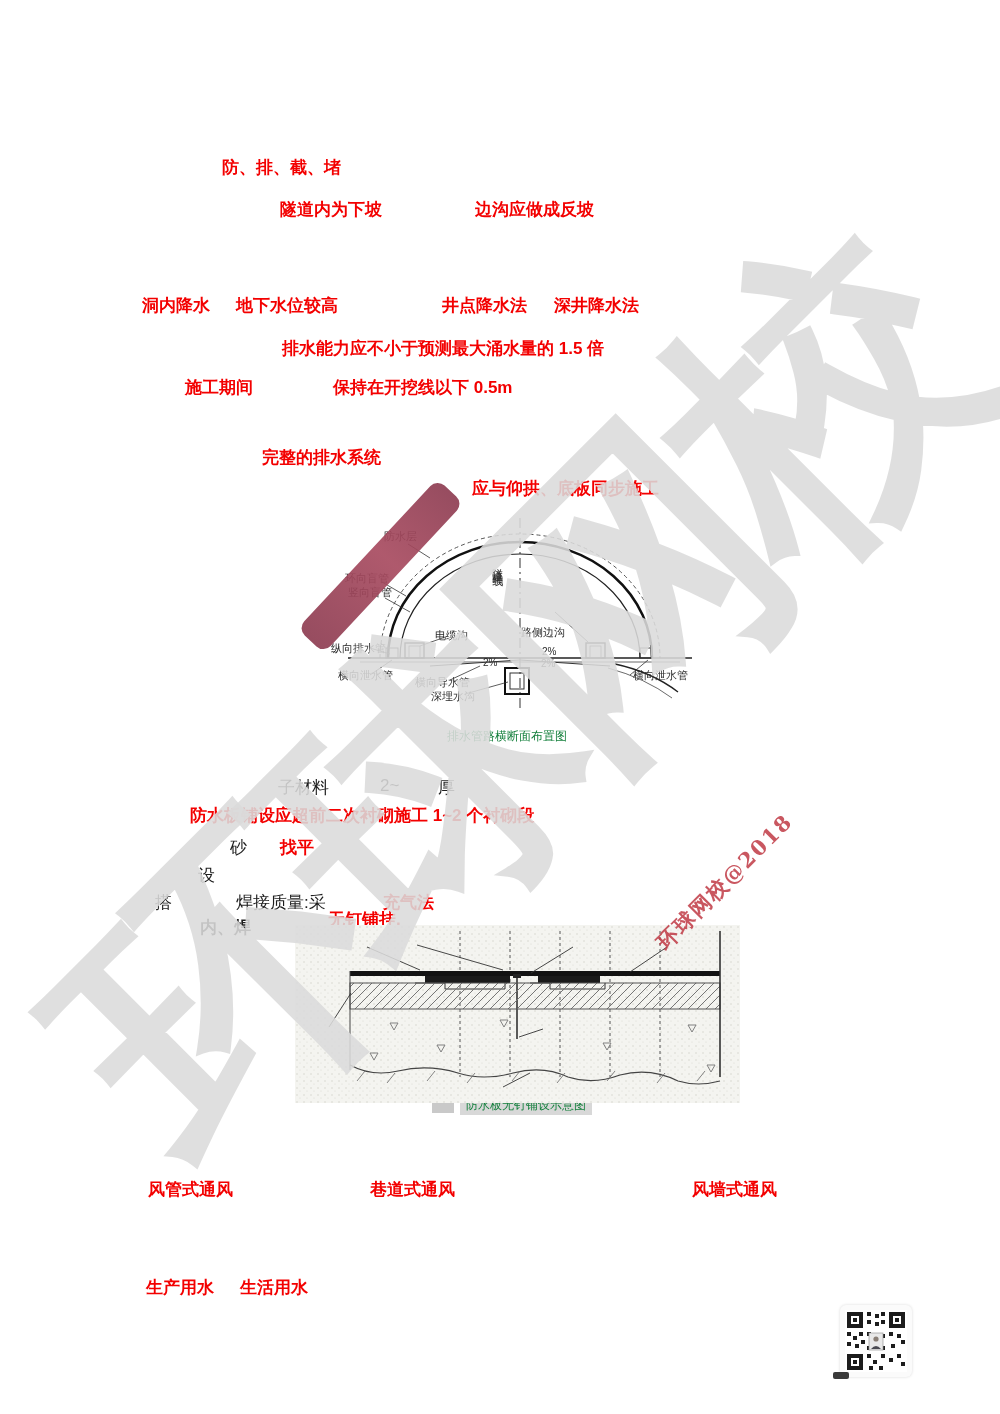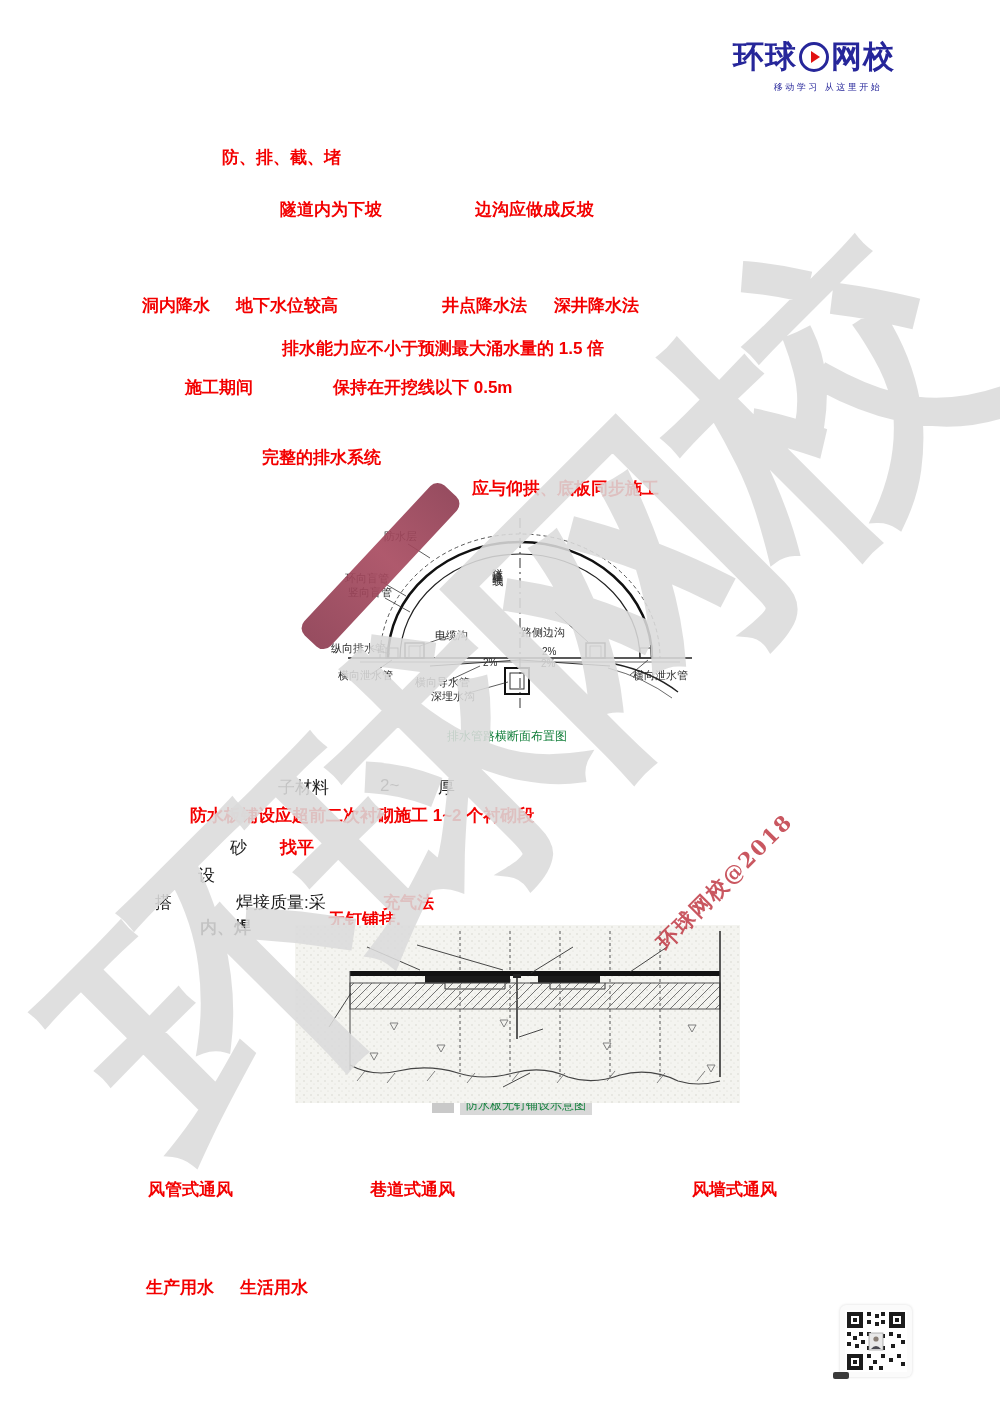--- a/index.html
+++ b/index.html
@@ -41,32 +41,22 @@
            border-radius:6px;box-shadow:0 0 3px rgba(0,0,0,.15);z-index:40;
            display:flex;align-items:center;justify-content:center;}
   #qr-smudge{position:absolute;left:833px;top:1372px;width:16px;height:7px;background:#3a3a3a;
              border-radius:2px;z-index:40;}
 </style>
 </head>
 <body>
 
 <div id="page">
 
-  <div id="logo">
-    <div class="row">
-      <span class="word">环球</span>
-      <span class="ring">
-          <span class="play"></span>
-        </span>
-      <span class="word">网校</span>
-    </div>
-    <div class="tag">移动学习 从这里开始</div>
-  </div>
-
-  <span class="abs red" style="left:222px;top:146px;">防、排、截、堵</span>
+
+  <span class="abs red" style="left:222px;top:156px;">防、排、截、堵</span>
   <span class="abs red" style="left:280px;top:198px;">隧道内为下坡</span>
   <span class="abs red" style="left:475px;top:198px;">边沟应做成反坡</span>
   <span class="abs red" style="left:142px;top:294px;">洞内降水</span>
   <span class="abs red" style="left:236px;top:294px;">地下水位较高</span>
   <span class="abs red" style="left:442px;top:294px;">井点降水法</span>
   <span class="abs red" style="left:554px;top:294px;">深井降水法</span>
   <span class="abs red" style="left:282px;top:337px;">排水能力应不小于预测最大涌水量的 1.5 倍</span>
   <span class="abs red" style="left:185px;top:376px;">施工期间</span>
   <span class="abs red" style="left:333px;top:376px;">保持在开挖线以下 0.5m</span>
   <span class="abs red" style="left:262px;top:446px;">完整的排水系统</span>

